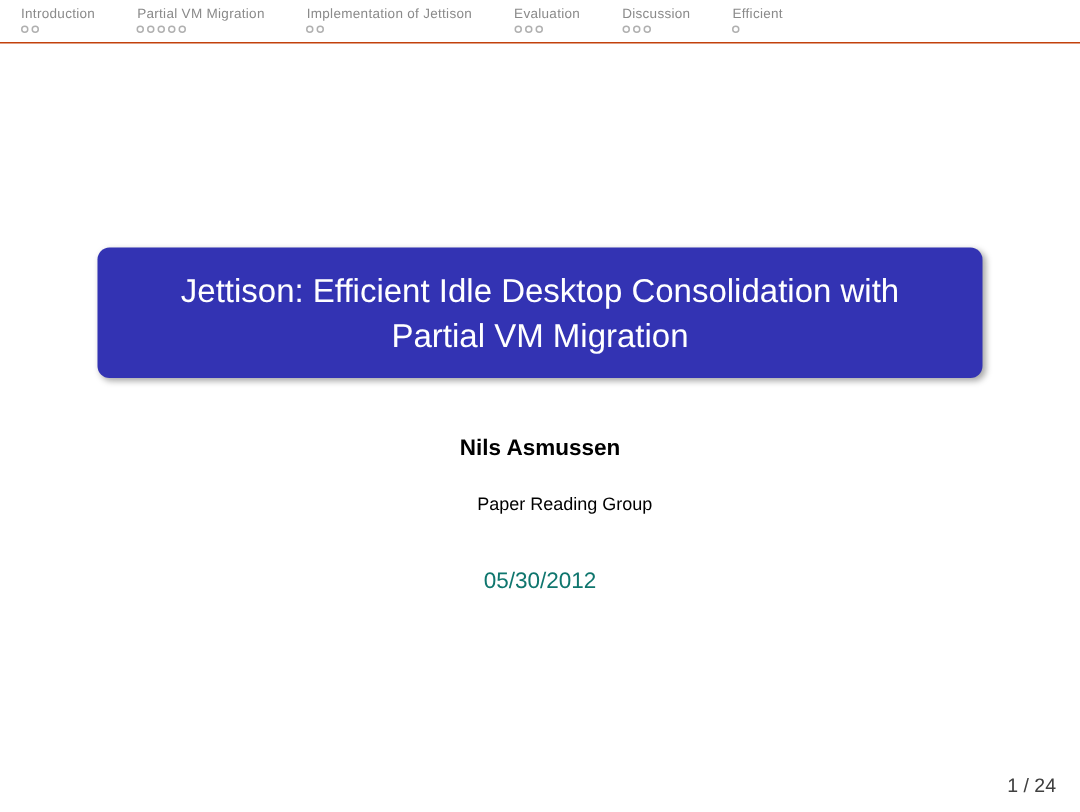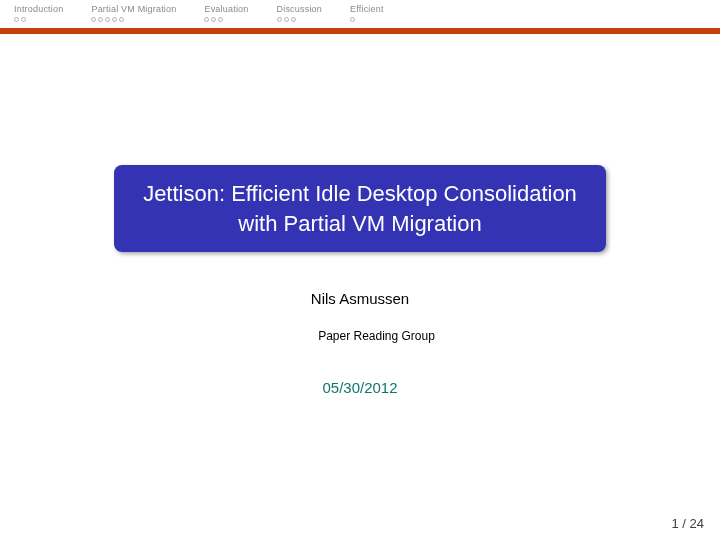--- a/index.html
+++ b/index.html
@@ -8,21 +8,21 @@
     height: 541px;
     background: #ffffff;
     font-family: "Helvetica Neue", Helvetica, Arial, sans-serif;
     position: relative;
     overflow: hidden;
   }
   .navbar {
     display: flex;
     background: #ffffff;
     padding: 4px 0 6px 0;
-    border-bottom: 6px solid #c2410c;
+    border-bottom: 1px solid #c2410c;
   }
   .nav-section {
     padding: 0 14px;
     cursor: pointer;
   }
   .nav-label {
     font-size: 9px;
     color: #8a8a8a;
     white-space: nowrap;
     letter-spacing: 0.2px;
@@ -49,33 +49,33 @@
     flex-direction: column;
     align-items: center;
     justify-content: center;
     padding-top: 20px;
   }
   .title-box {
     background: #3333b3;
     color: #ffffff;
     border-radius: 8px;
     padding: 14px 24px;
-    width: 492px;
+    width: 590px;
     text-align: center;
     font-size: 22px;
     font-weight: 400;
     line-height: 1.35;
     box-shadow: 2px 2px 4px rgba(0,0,0,0.35);
     margin-bottom: 38px;
   }
   .author {
     font-size: 15px;
     color: #000;
     margin-bottom: 22px;
-    font-weight: 400;
+    font-weight: 700;
   }
   .group {
     font-size: 12px;
     color: #000;
     margin-bottom: 36px;
     padding-left: 33px;
   }
   .date {
     font-size: 15px;
     color: #0f766e;
@@ -103,20 +103,27 @@
       <div class="nav-label">Partial VM Migration</div>
       <div class="nav-dots">
         <div class="dot"></div>
         <div class="dot"></div>
         <div class="dot"></div>
         <div class="dot"></div>
         <div class="dot"></div>
       </div>
     </div>
     <div class="nav-section">
+      <div class="nav-label">Implementation of Jettison</div>
+      <div class="nav-dots">
+        <div class="dot"></div>
+        <div class="dot"></div>
+      </div>
+    </div>
+    <div class="nav-section">
       <div class="nav-label">Evaluation</div>
       <div class="nav-dots">
         <div class="dot"></div>
         <div class="dot"></div>
         <div class="dot"></div>
       </div>
     </div>
     <div class="nav-section">
       <div class="nav-label">Discussion</div>
       <div class="nav-dots">

